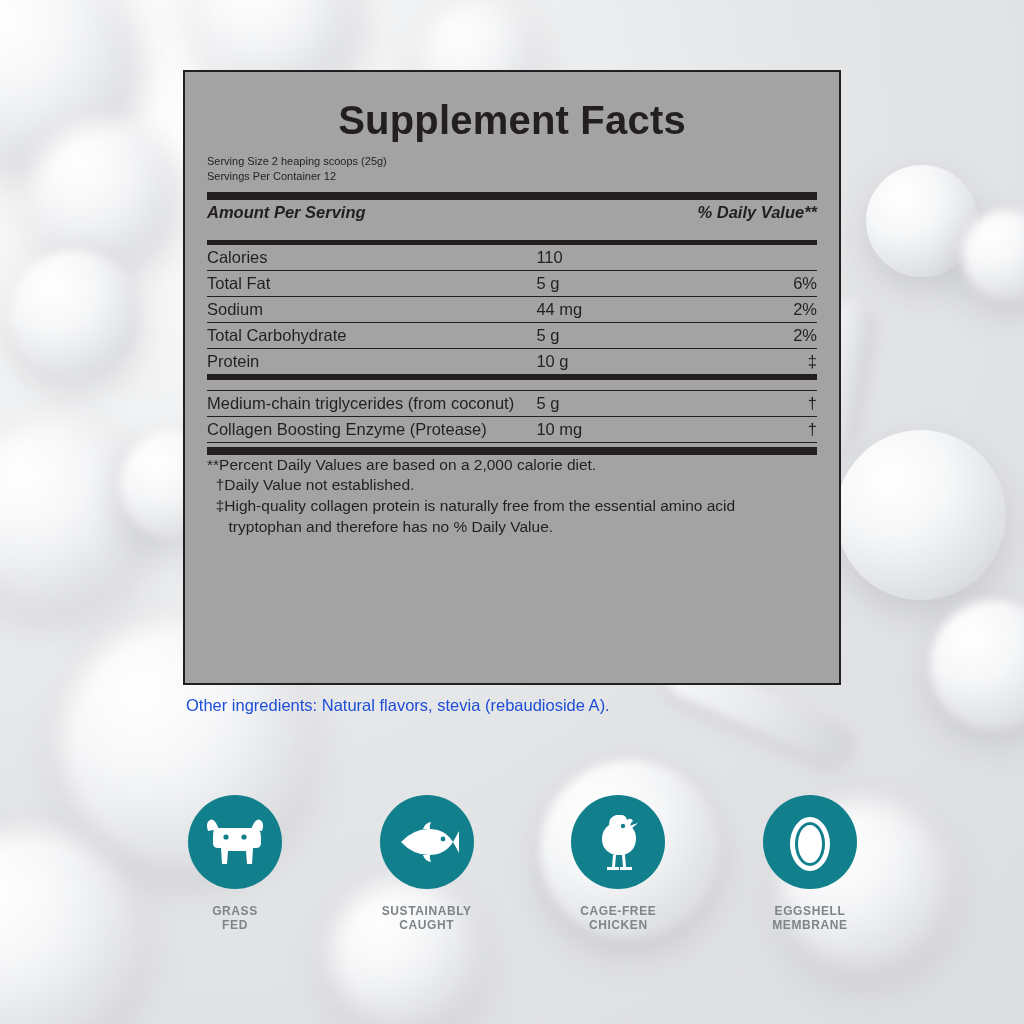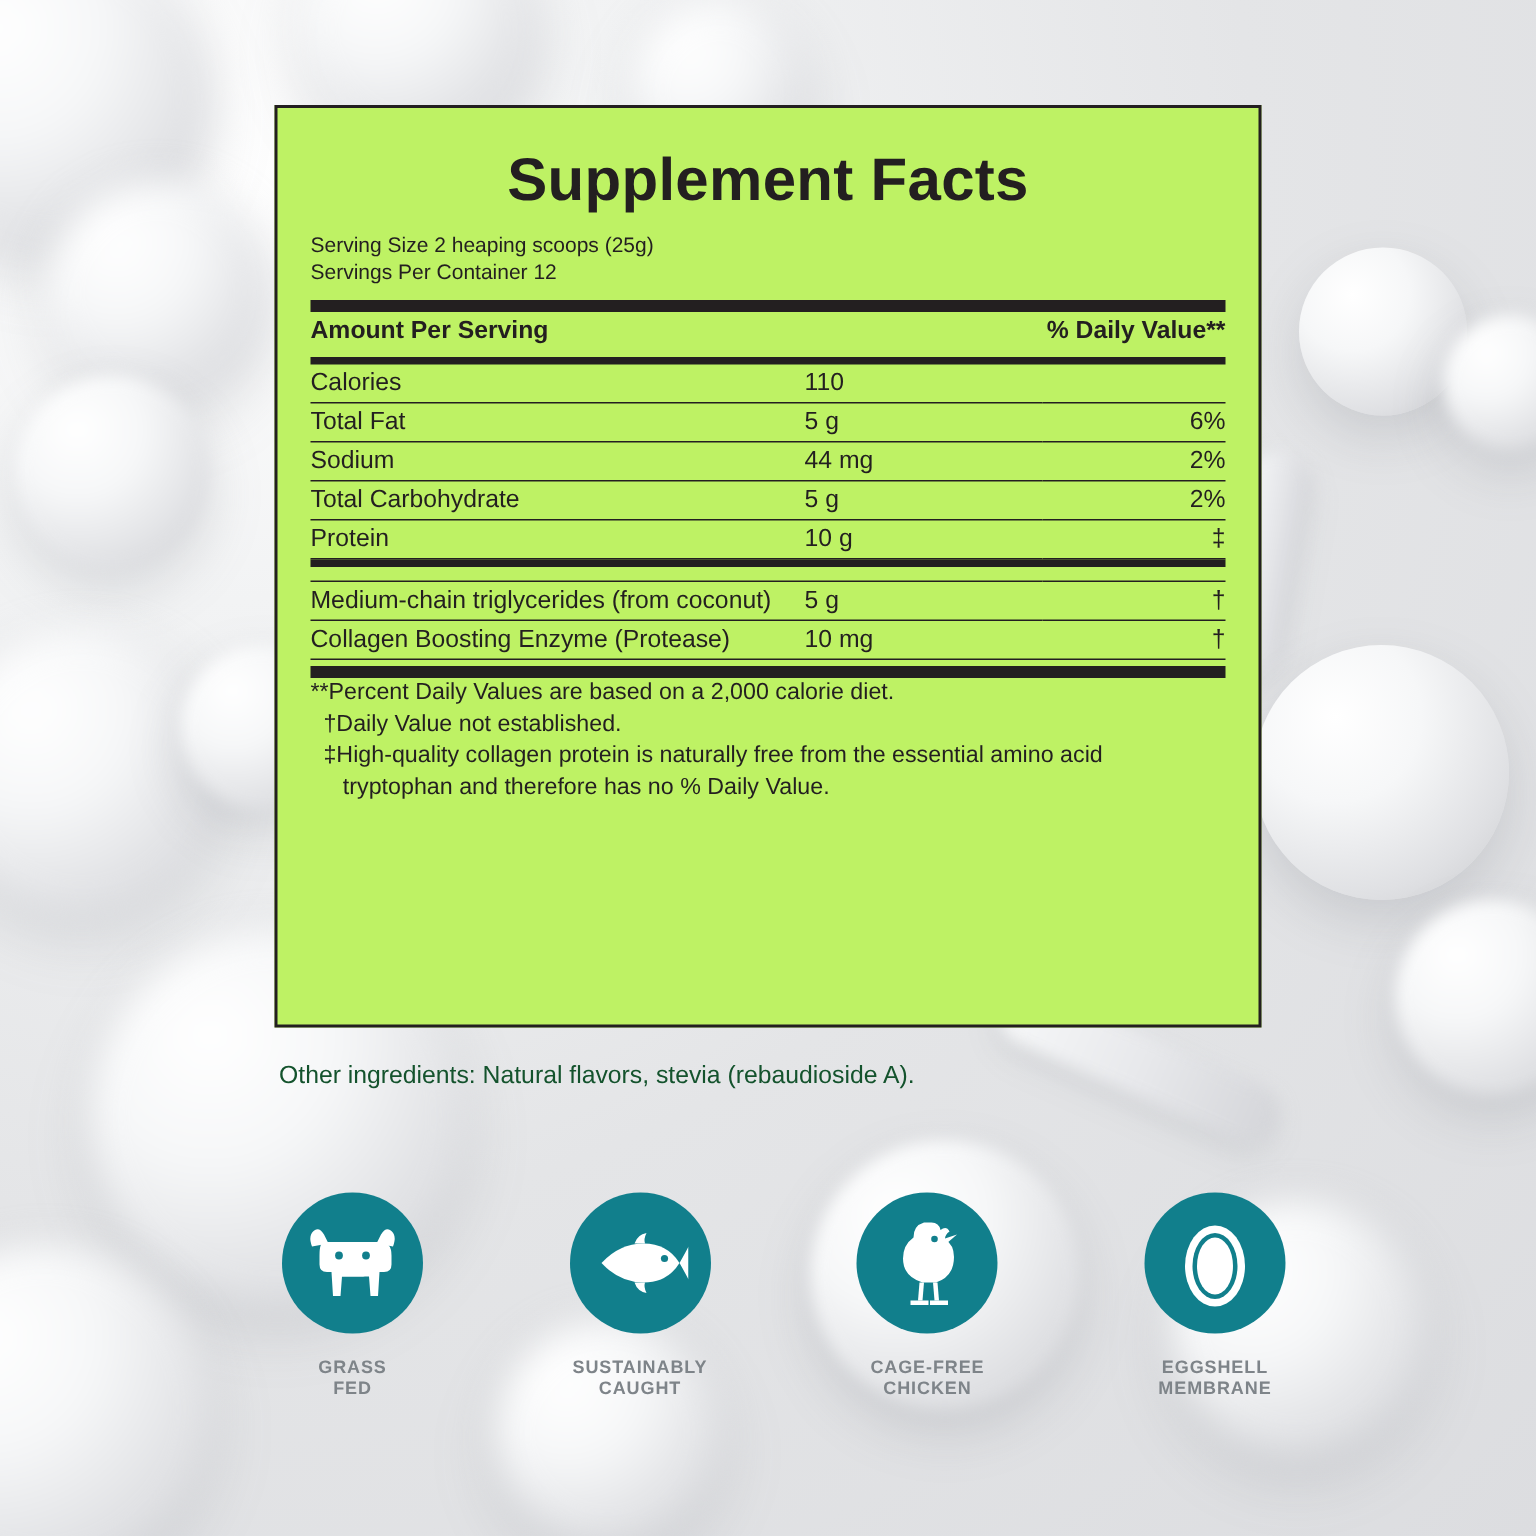--- a/index.html
+++ b/index.html
@@ -35,35 +35,35 @@
     box-shadow: 0 8px 18px rgba(120,125,132,0.16);
   }
   .blur-soft { filter: blur(5px); }
   .blur-more { filter: blur(11px); }
 
   
   #panel {
     position: absolute;
     left: 183px; top: 70px;
     width: 658px; height: 615px;
-    background: #bef264;
+    background: #a3a3a3;
     border: 2px solid #231f20;
     padding: 14px 22px 10px 22px;
     color: #231f20;
   }
   #panel-title {
     text-align: center;
     font-size: 40px;
     font-weight: bold;
     letter-spacing: .2px;
     line-height: 1;
     margin: 14px 0 14px 0;
   }
   .serving-line {
-    font-size: 14px;
+    font-size: 11px;
     line-height: 1.32;
   }
   .rule-thick { border-top: 8px solid #231f20; margin-top: 9px; }
   .rule-med   { border-top: 5px solid #231f20; }
   .rule-thin  { border-top: 1px solid #231f20; }
 
   table.facts {
     width: 100%;
     border-collapse: collapse;
     font-size: 16.5px;
@@ -73,40 +73,40 @@
     vertical-align: top;
     border-bottom: 1px solid #231f20;
   }
   td.nutrient { text-align: left; width: 54%; }
   td.amount   { text-align: left; width: 26%; }
   td.dv       { text-align: right;  width: 20%; }
   tr.no-rule td { border-bottom: none; }
   tr.head td {
     border-bottom: none;
     font-weight: bold;
-    padding-bottom: 8px;
+    padding-bottom: 18px;
+    font-style: italic;
   }
   tr.head td.nutrient { font-weight: bold; }
   .multiline { line-height: 1.45; }
 
   .spacer-row td { height: 10px; border-bottom: none; padding: 0; }
 
   #footnotes {
     font-size: 15.5px;
     line-height: 1.34;
     margin-top: 0;
   }
   #footnotes div { white-space: pre-wrap; }
 
   #other-ingredients {
     position: absolute;
     left: 186px; top: 696px;
     font-size: 16.5px;
-    color: #14532d;
-    margin-top: 12px;
+    color: #1d4ed8;
   }
 
   
   #badges {
     position: absolute;
     left: 150px; top: 795px;
     width: 745px;
     display: flex;
     justify-content: space-between;
     align-items: flex-start;

